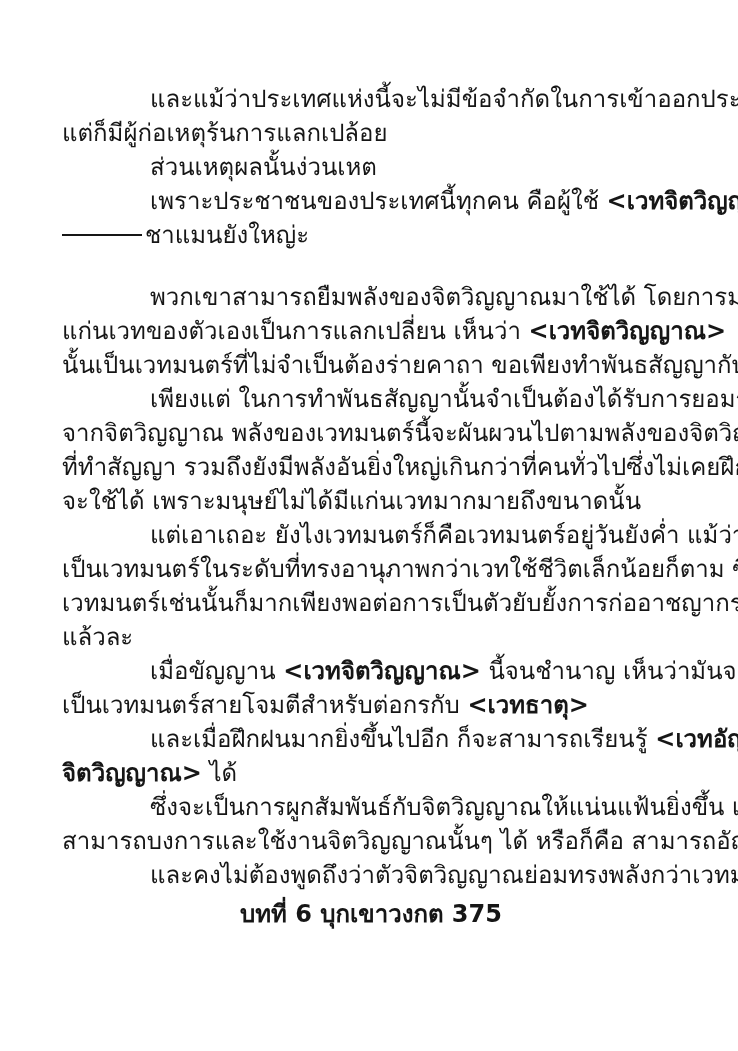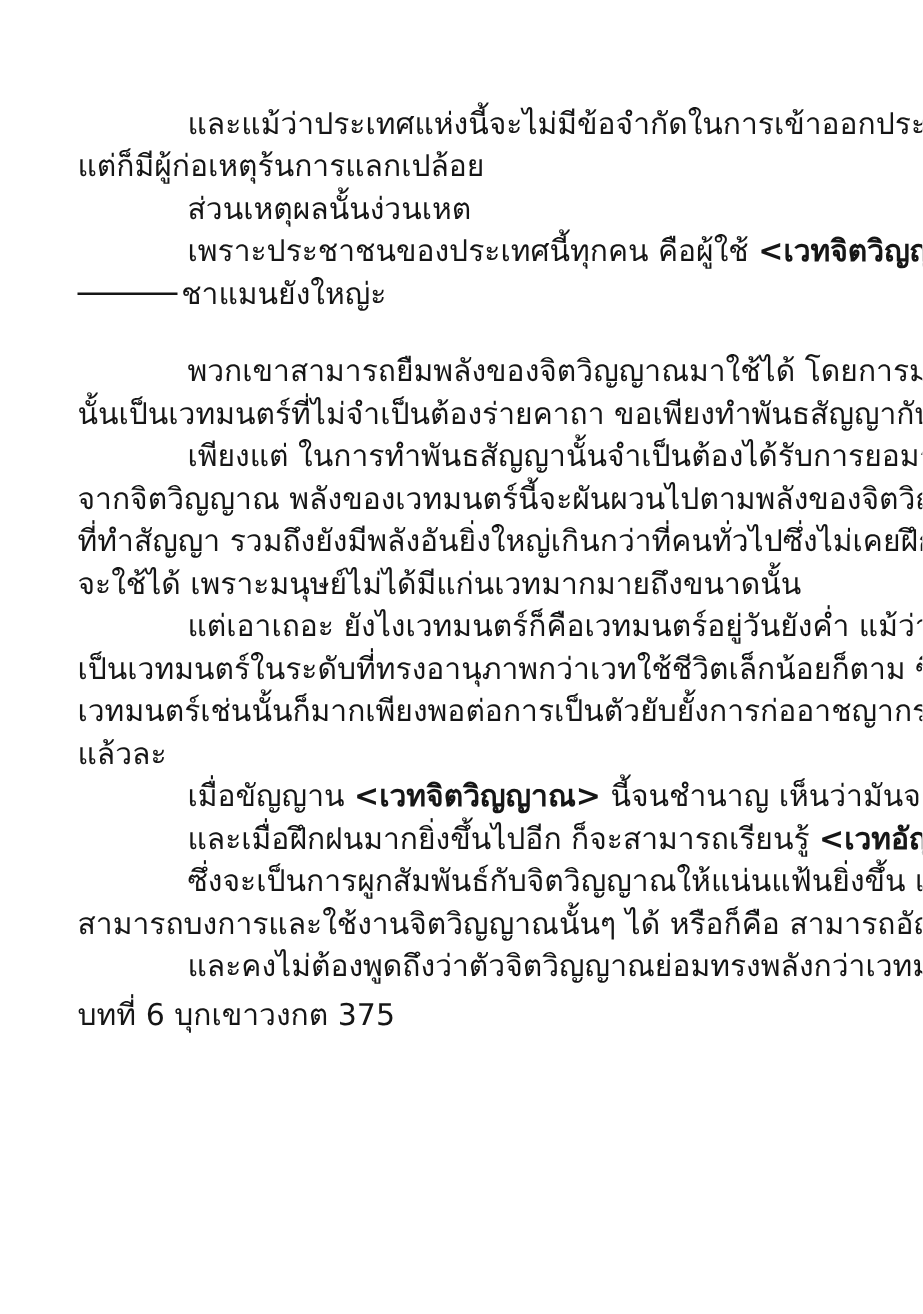--- a/index.html
+++ b/index.html
@@ -38,49 +38,52 @@
   .dash-rule {
     display: inline-block;
     width: 80px;
     height: 2px;
     background: #161616;
     vertical-align: 7px;
     margin-right: 3px;
   }
   .footer {
     margin-top: 4px;
-    text-align: left;
+    text-align: center;
     font-size: 24px;
     line-height: 36px;
-    font-weight: 400;
+    font-weight: 700;
   }
 </style>
 </head>
 <body>
 
 <div class="page">
   <div class="text-block" id="text-block">
       <div class="line indent"><span class="seg">และแม้ว่าประเทศแห่งนี้จะไม่มีข้อจำกัดในการเข้าออกประเทศ</span></div>
       <div class="line"><span class="seg">แต่ก็มีผู้ก่อเหตุร้นการแลกเปล้อย</span></div>
       <div class="line indent"><span class="seg">ส่วนเหตุผลนั้นง่วนเหต</span></div>
       <div class="line indent"><span class="seg">เพราะประชาชนของประเทศนี้ทุกคน คือผู้ใช้ </span><span class="seg bold">&lt;เวทจิตวิญญาณ&gt;</span></div>
       <div class="line"><span class="dash-rule"></span><span class="seg">ชาแมนยังใหญ่ะ</span></div>
       <div class="spacer"></div>
       <div class="line indent"><span class="seg">พวกเขาสามารถยืมพลังของจิตวิญญาณมาใช้ได้ โดยการมอบ</span></div>
+      <div class="line"><span class="seg">แก่นเวทของตัวเองเป็นการแลกเปลี่ยน เห็นว่า </span><span class="seg bold">&lt;เวทจิตวิญญาณ&gt;</span></div>
       <div class="line"><span class="seg">นั้นเป็นเวทมนตร์ที่ไม่จำเป็นต้องร่ายคาถา ขอเพียงทำพันธสัญญากับ</span></div>
       <div class="line indent"><span class="seg">เพียงแต่ ในการทำพันธสัญญานั้นจำเป็นต้องได้รับการยอมรับ</span></div>
       <div class="line"><span class="seg">จากจิตวิญญาณ พลังของเวทมนตร์นี้จะผันผวนไปตามพลังของจิตวิญญาณ</span></div>
       <div class="line"><span class="seg">ที่ทำสัญญา รวมถึงยังมีพลังอันยิ่งใหญ่เกินกว่าที่คนทั่วไปซึ่งไม่เคยฝึกฝน</span></div>
       <div class="line"><span class="seg">จะใช้ได้ เพราะมนุษย์ไม่ได้มีแก่นเวทมากมายถึงขนาดนั้น</span></div>
       <div class="line indent"><span class="seg">แต่เอาเถอะ ยังไงเวทมนตร์ก็คือเวทมนตร์อยู่วันยังค่ำ แม้ว่าจะ</span></div>
       <div class="line"><span class="seg">เป็นเวทมนตร์ในระดับที่ทรงอานุภาพกว่าเวทใช้ชีวิตเล็กน้อยก็ตาม ซึ่ง</span></div>
       <div class="line"><span class="seg">เวทมนตร์เช่นนั้นก็มากเพียงพอต่อการเป็นตัวยับยั้งการก่ออาชญากรรม</span></div>
       <div class="line"><span class="seg">แล้วละ</span></div>
       <div class="line indent"><span class="seg">เมื่อขัญญาน </span><span class="seg bold">&lt;เวทจิตวิญญาณ&gt;</span><span class="seg"> นี้จนชำนาญ เห็นว่ามันจะกลาย</span></div>
+      <div class="line"><span class="seg">เป็นเวทมนตร์สายโจมตีสำหรับต่อกรกับ </span><span class="seg bold">&lt;เวทธาตุ&gt;</span></div>
       <div class="line indent"><span class="seg">และเมื่อฝึกฝนมากยิ่งขึ้นไปอีก ก็จะสามารถเรียนรู้ </span><span class="seg bold">&lt;เวทอัญเชิญ</span></div>
+      <div class="line"><span class="seg bold">จิตวิญญาณ&gt;</span><span class="seg"> ได้</span></div>
       <div class="line indent"><span class="seg">ซึ่งจะเป็นการผูกสัมพันธ์กับจิตวิญญาณให้แน่นแฟ้นยิ่งขึ้น เพื่อให้</span></div>
       <div class="line"><span class="seg">สามารถบงการและใช้งานจิตวิญญาณนั้นๆ ได้ หรือก็คือ สามารถอัญเชิญ</span></div>
       <div class="line indent"><span class="seg">และคงไม่ต้องพูดถึงว่าตัวจิตวิญญาณย่อมทรงพลังกว่าเวทมนตร์</span></div>
     </div>
   <div class="footer">
     <span>บทที่ 6 บุกเขาวงกต 375</span>
   </div>
 </div>
 
 </body></html>

